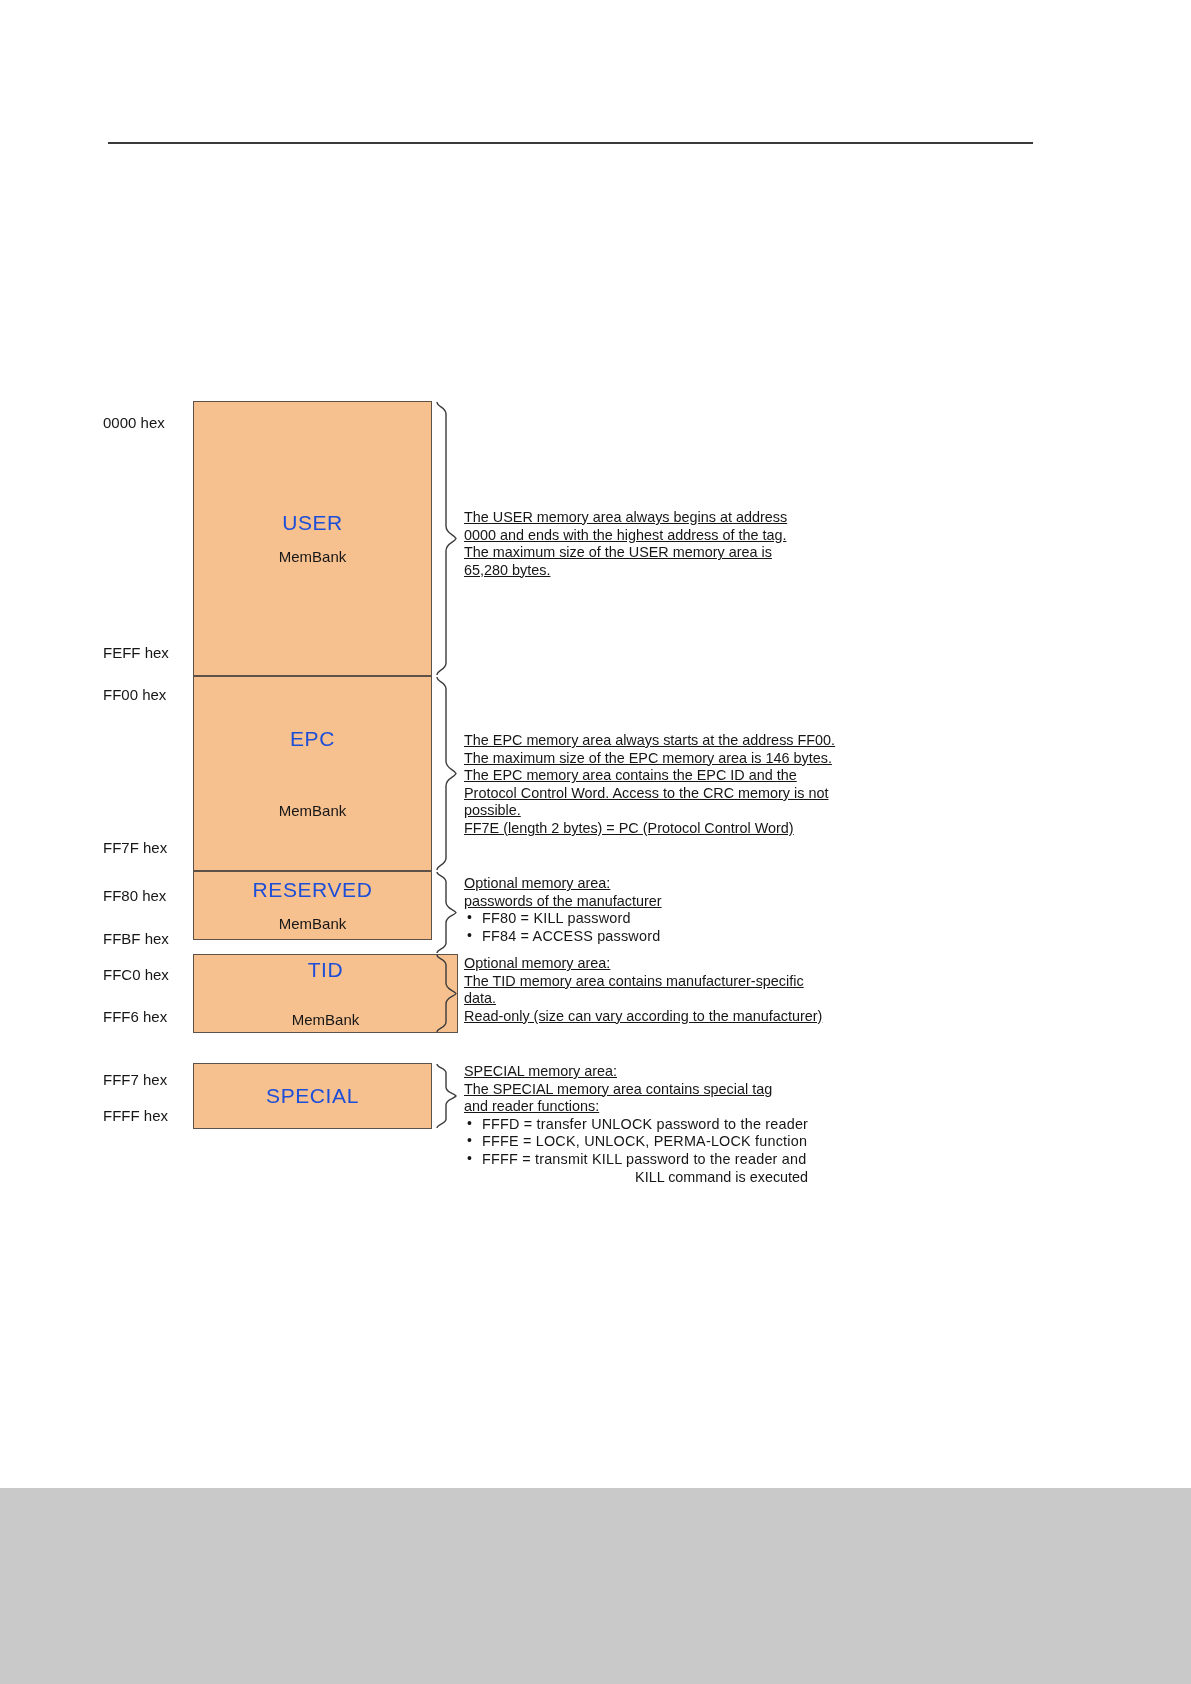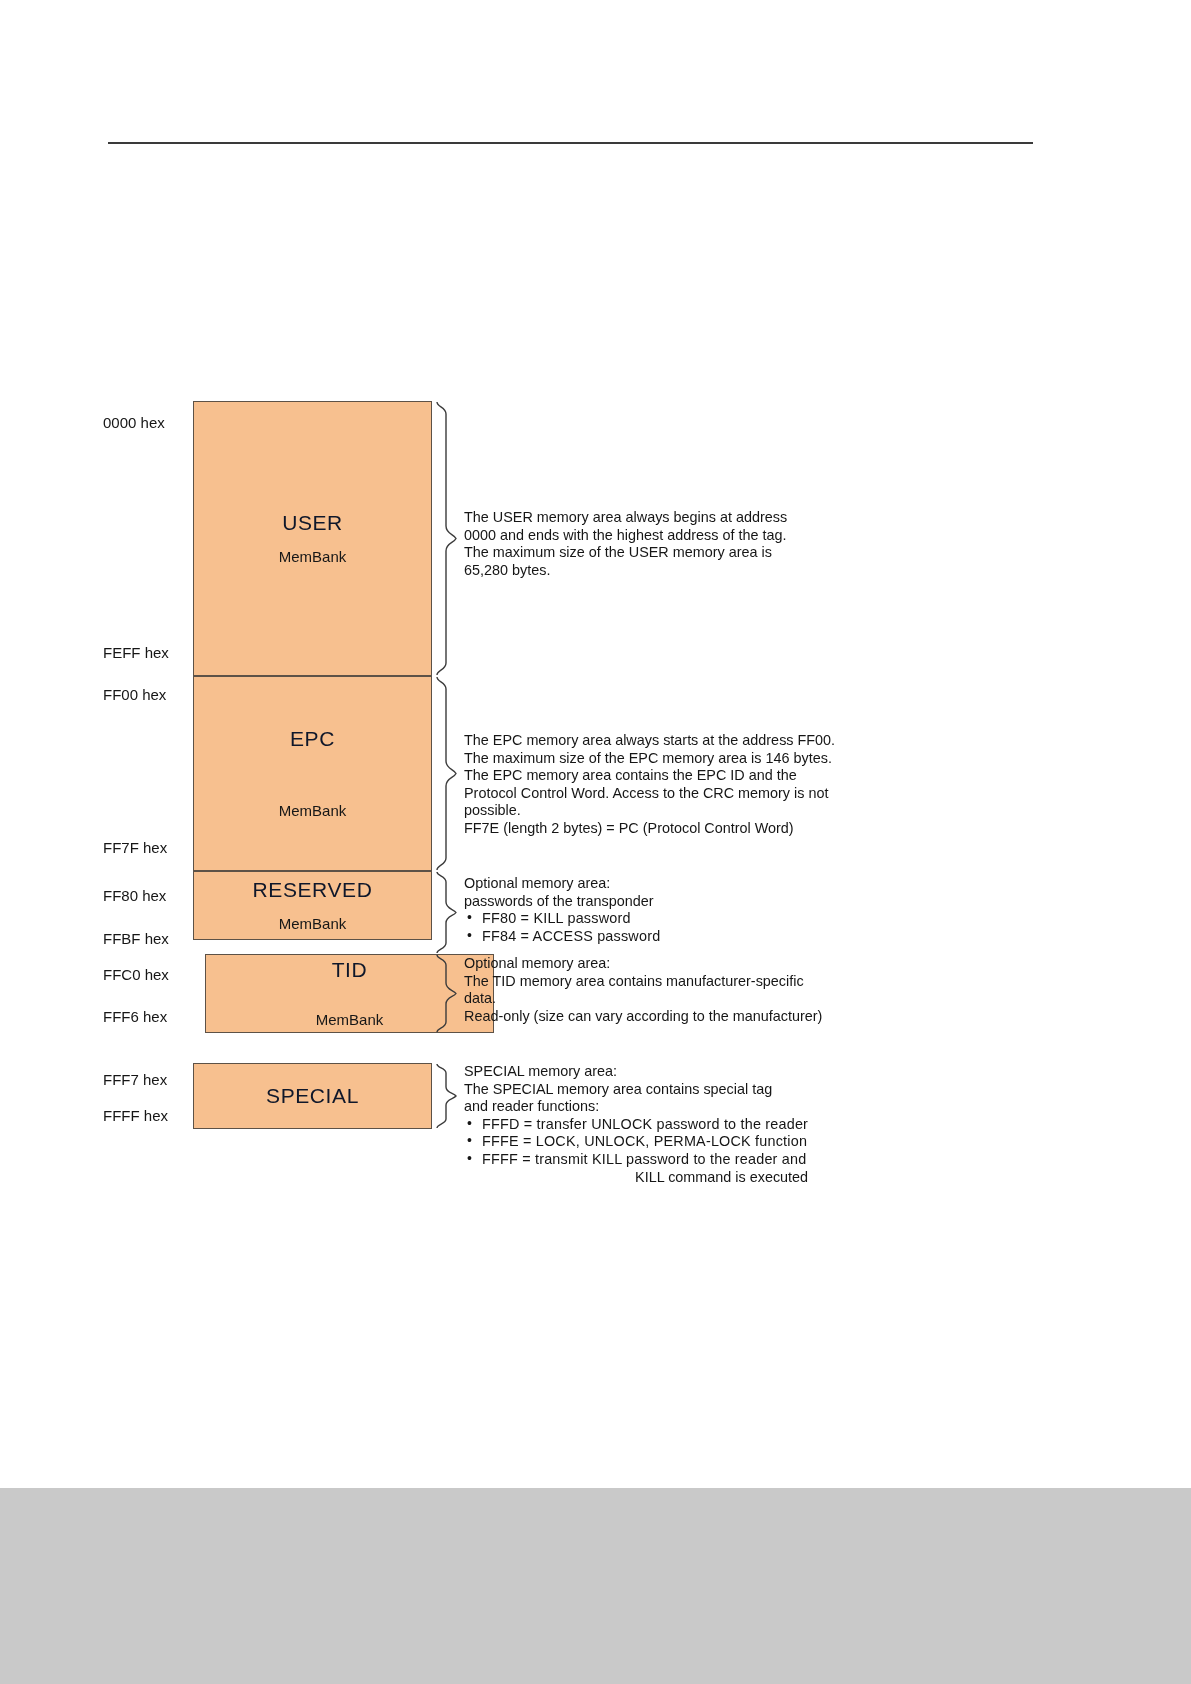--- a/index.html
+++ b/index.html
@@ -50,35 +50,35 @@
     border: 1.5px solid #5d5247;
     box-sizing: border-box;
     display: flex;
     flex-direction: column;
     align-items: center;
     justify-content: center;
   }
   .block-name {
     font-size: 21px;
     letter-spacing: 0.6px;
-    color: #0f172a;
+    color: #1d4ed8;
     line-height: 1.15;
   }
   .block-sub {
     font-size: 15px;
     color: #171717;
     line-height: 1.2;
     margin-top: 12px;
   }
 
   
   #block-user      { left: 193px; top: 401px;  width: 239px; height: 275px; }
   #block-epc       { left: 193px; top: 676px;  width: 239px; height: 195px; gap: 39px; }
   #block-reserved  { left: 193px; top: 871px;  width: 239px; height: 69px;  }
-  #block-tid       { left: 205px; top: 954px;  width: 289px; height: 79px; gap: 16px;  }
+  #block-tid       { left: 193px; top: 954px;  width: 265px; height: 79px; gap: 16px;  }
   #block-special   { left: 193px; top: 1063px; width: 239px; height: 66px;  }
 
   
   .addr {
     position: absolute;
     font-size: 15px;
     color: #161616;
     white-space: nowrap;
     left: 103px;
   }
@@ -93,21 +93,21 @@
   .brace svg { display: block; }
 
   .desc {
     position: absolute;
     left: 464px;
     font-size: 14.4px;
     line-height: 17.6px;
     color: #161616;
     white-space: nowrap;
   }
-  .desc p { margin: 0; }
+  .desc p { margin: 0; text-decoration: underline; }
 
   .bullets { margin: 0; padding: 0; list-style: none; }
   .bullets li {
     position: relative;
     padding-left: 18px;
     white-space: nowrap;
   }
   .bullets li::before {
     content: "\2022";
     position: absolute;
@@ -204,21 +204,21 @@
     <p>The EPC memory area always starts at the address FF00.</p>
     <p>The maximum size of the EPC memory area is 146 bytes.</p>
     <p>The EPC memory area contains the EPC ID and the</p>
     <p>Protocol Control Word. Access to the CRC memory is not</p>
     <p>possible.</p>
     <p>FF7E (length 2 bytes) = PC (Protocol Control Word)</p>
   </div>
 
   <div class="desc" style="top:875px">
     <p>Optional memory area:</p>
-    <p>passwords of the transponder</p>
+    <p>passwords of the manufacturer</p>
     <ul class="bullets">
       <li class="spaced">FF80  =  KILL   password</li>
       <li class="spaced">FF84  =  ACCESS  password</li>
     </ul>
   </div>
 
   <div class="desc" style="top:955px">
     <p>Optional memory area:</p>
     <p>The TID memory area contains manufacturer-specific</p>
     <p>data.</p>

